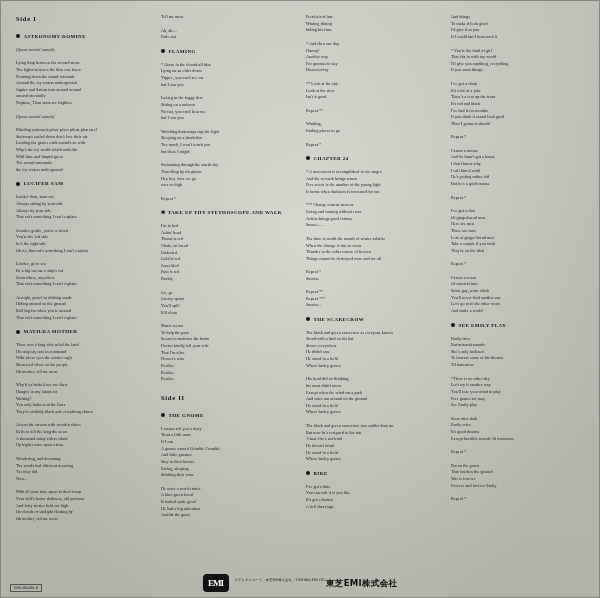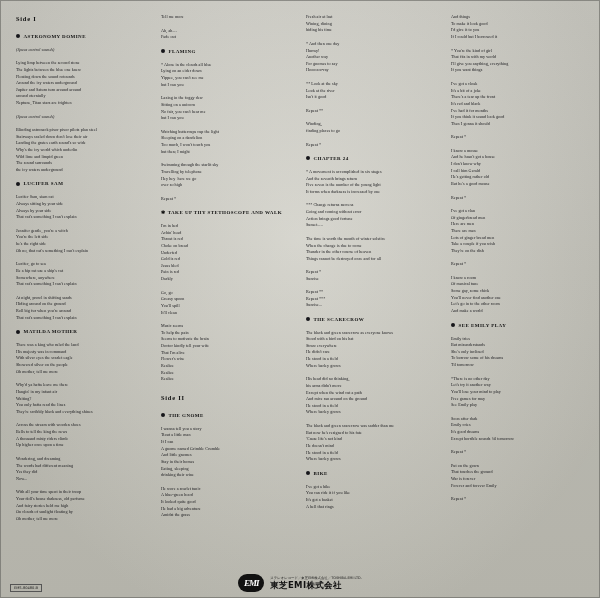--- a/index.html
+++ b/index.html
@@ -99,26 +99,25 @@
   .emi-logo{
     width:26px;height:18px;
     background:#111;
     color:#fff;
     display:flex;
     align-items:center;
     justify-content:center;
     font-size:9px;
     font-weight:bold;
     letter-spacing:-1px;
-    border-radius:9px;
-    font-style:italic;
+    border-radius:4px;
   }
   .footer-text{
     display:flex;
-    flex-direction:column;
+    flex-direction:row;
     line-height:1.25;
   }
   .footer-small{
     font-size:3.4px;
     color:#1a1a1a;
     font-family:"DejaVu Sans", sans-serif;
   }
   .footer-big{
     font-size:8.5px;
     font-weight:bold;

